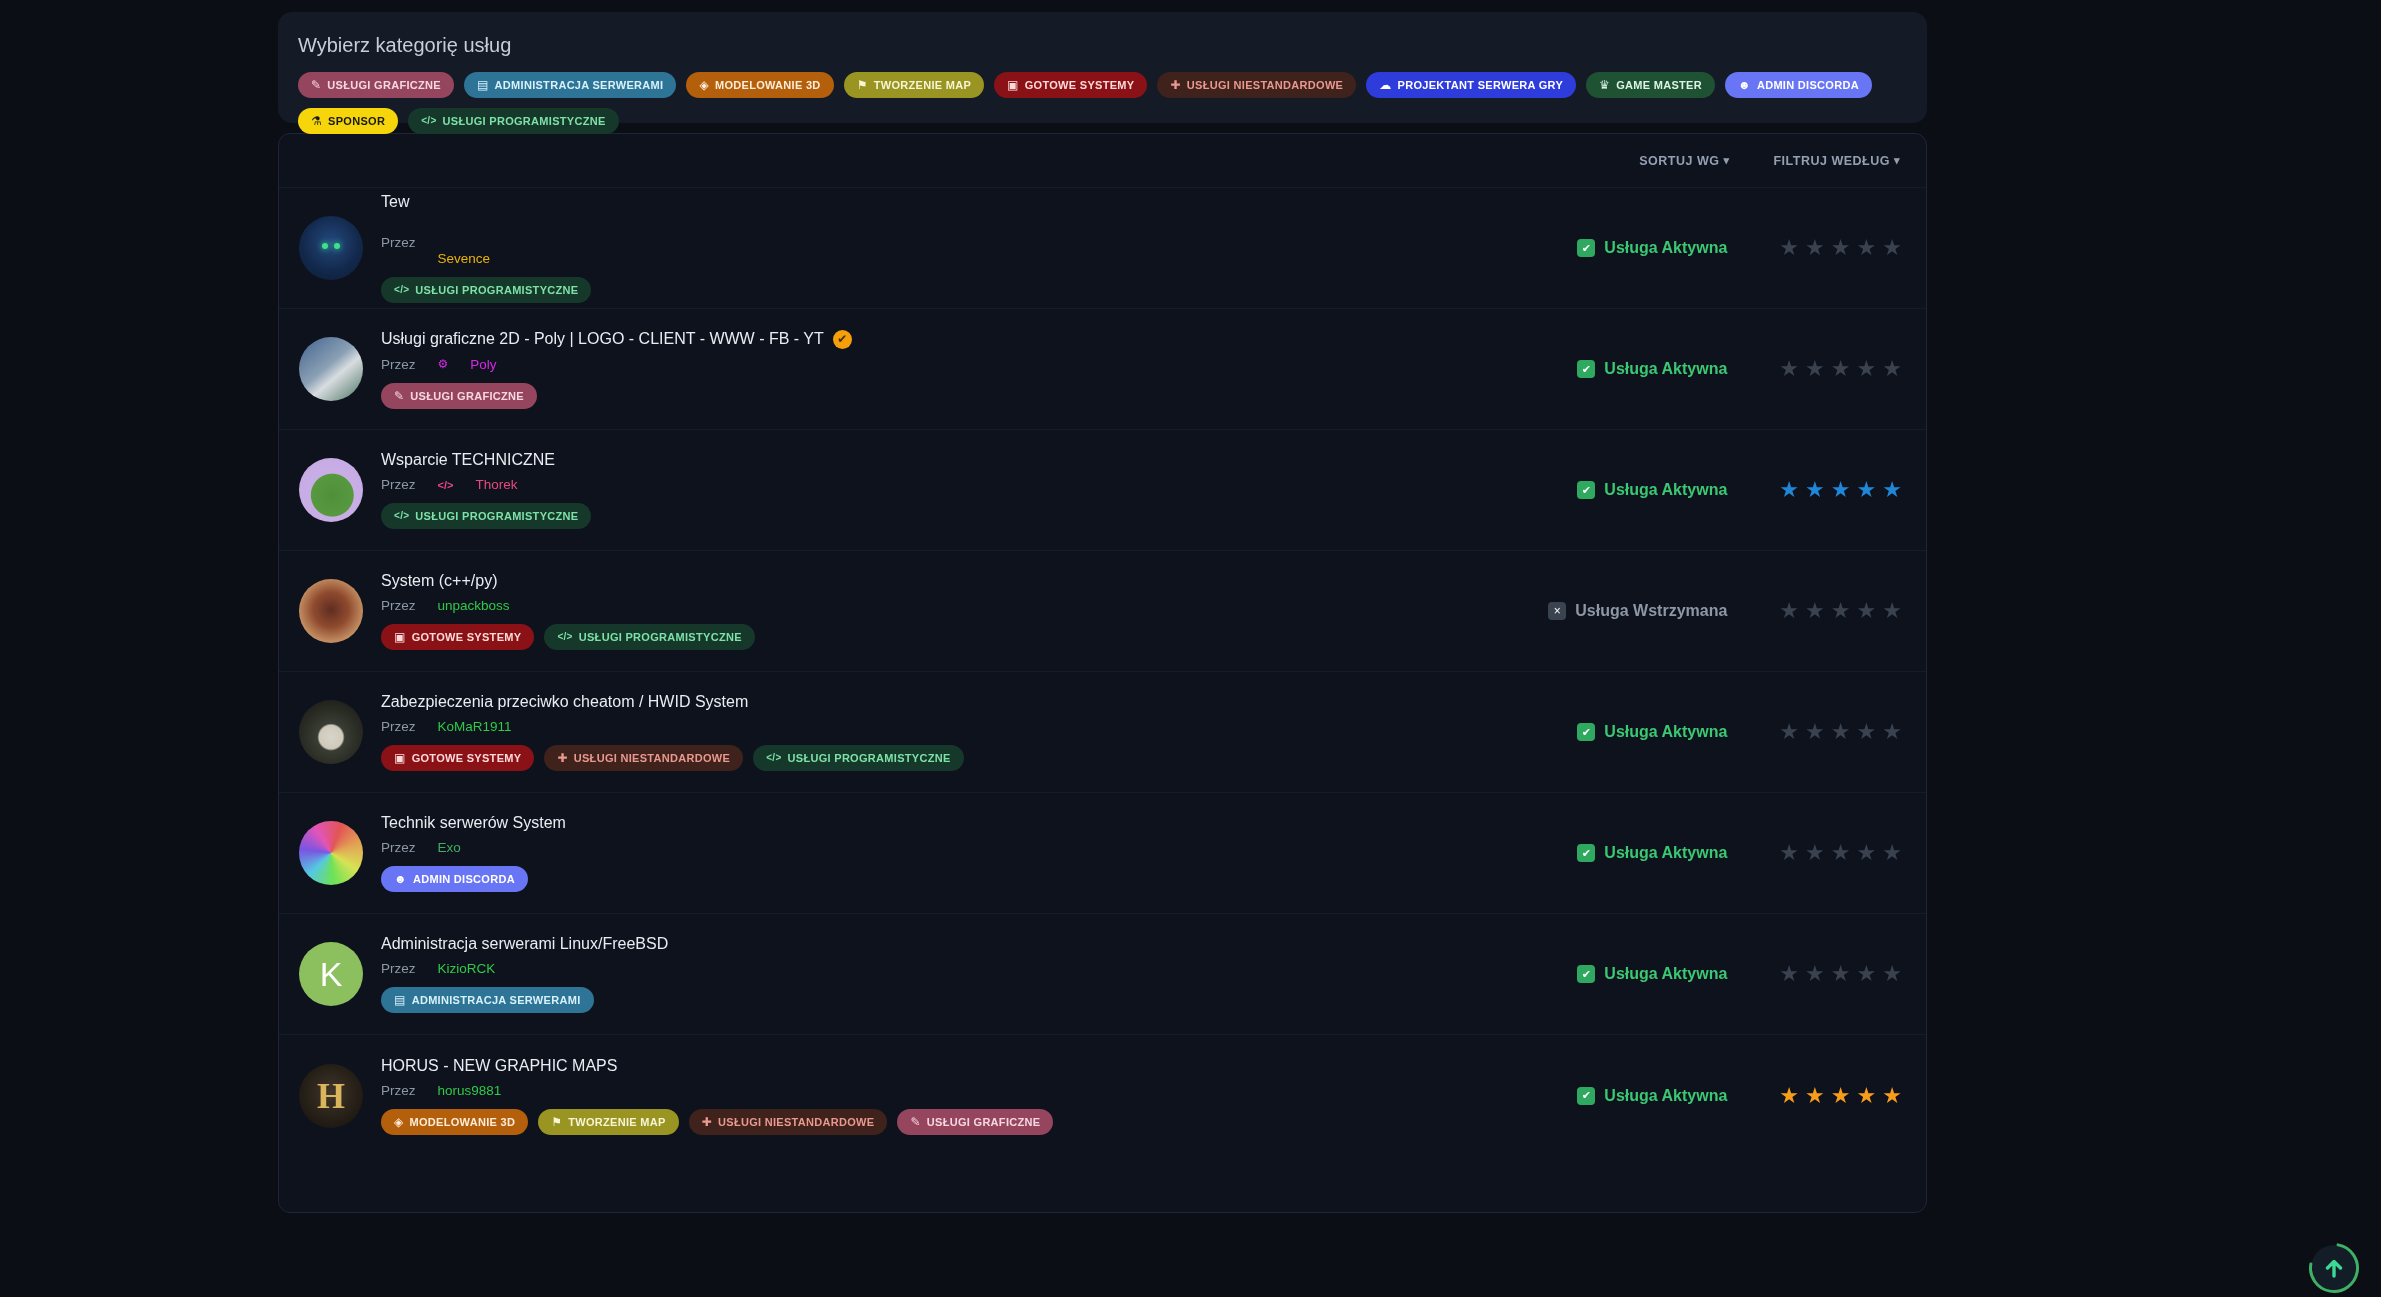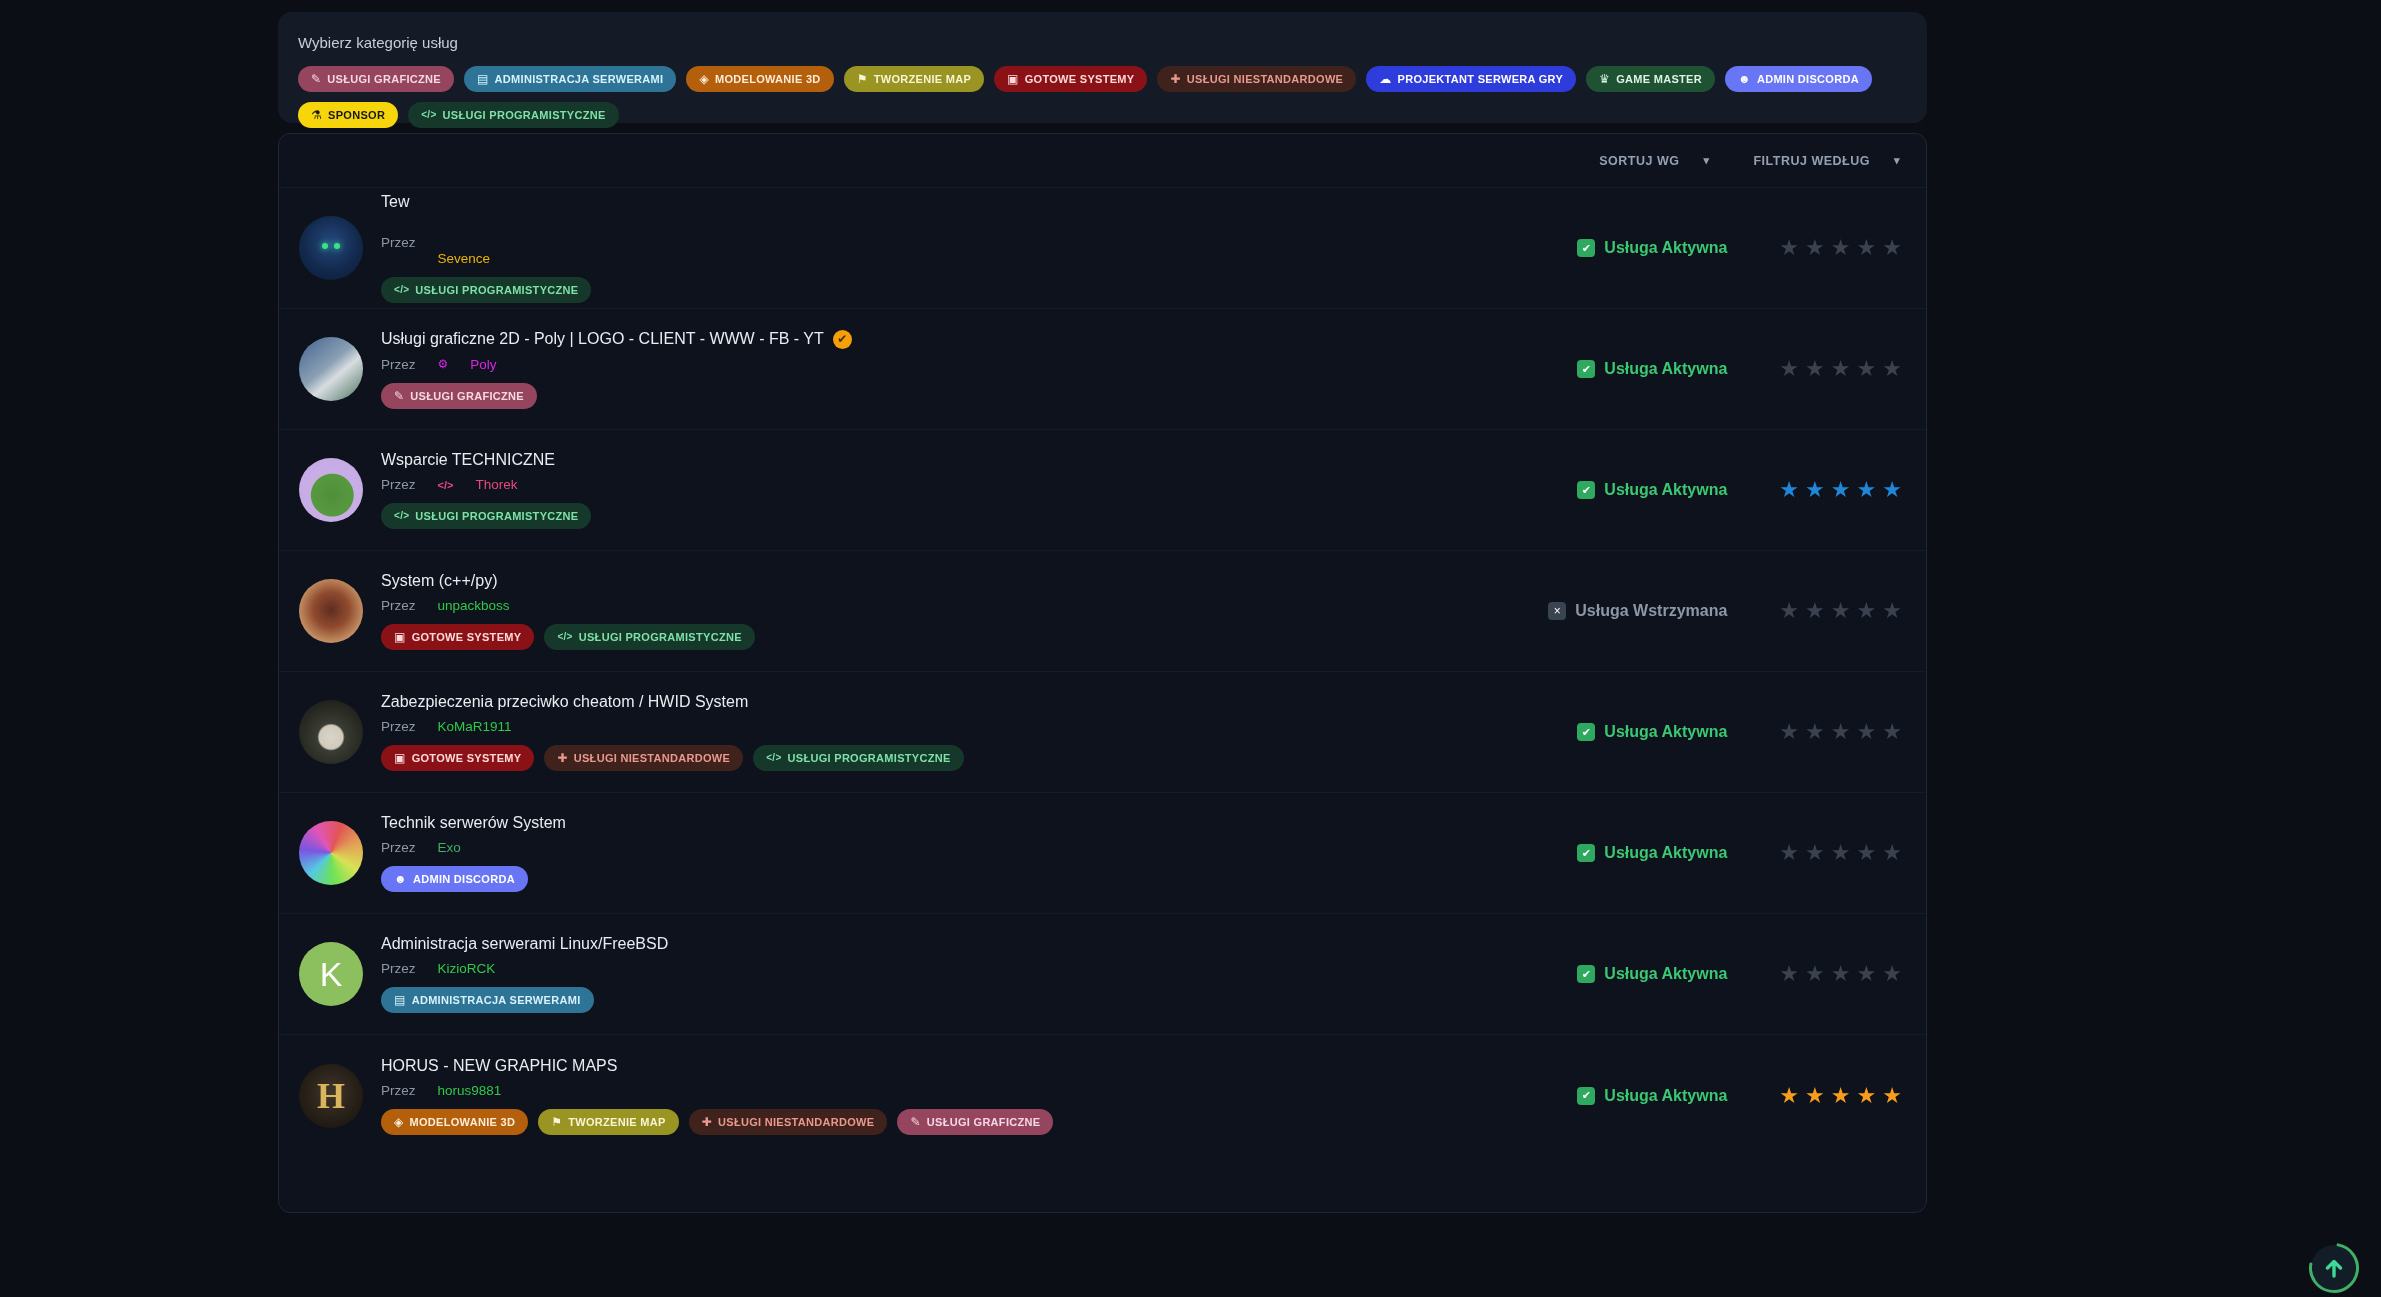--- a/index.html
+++ b/index.html
@@ -11,21 +11,21 @@
     position:relative;
   }
   .container { position:absolute; left:278px; top:0; width:1649px; }
   .page-title { margin-top:14px; font-size:28px; font-weight:700; color:#f2f5f8; letter-spacing:.2px; }
 
   
   .cat-card {
     margin-top:12px; height:111px; background:#141a26; border-radius:14px;
     padding:22px 20px 0 20px;
   }
-  .cat-label { font-size:15px; color:#c7ced8; }
+  .cat-label { font-size:20px; color:#c7ced8; }
   .chips { margin-top:15px; display:flex; flex-wrap:wrap; gap:10px; }
   .chip {
     display:inline-flex; align-items:center; height:26px; padding:0 13px;
     border-radius:13px; font-size:11px; font-weight:700; letter-spacing:.3px;
     white-space:nowrap; cursor:pointer;
   }
   .chip .chip-ic { margin-right:6px; font-size:12px; font-weight:400; line-height:1; }
   .chip .chip-ic.code { font-size:10px; font-weight:700; }
 
   
@@ -37,21 +37,21 @@
     height:58px; display:flex; align-items:center; padding-left:25px;
     background:linear-gradient(105deg,#232e3f 0%,#161f2f 55%,#111826 100%);
     border-bottom:1px solid #27324a;
     font-size:20px; font-weight:700; color:#eef2f7; letter-spacing:.2px;
   }
   .toolbar {
     height:54px; display:flex; align-items:center; justify-content:flex-end;
     gap:44px; padding-right:26px; border-bottom:1px solid #151c29;
   }
   .tool {
-    display:inline-flex; align-items:flex-start; gap:24px;
+    display:inline-flex; align-items:flex-start; gap:4px;
     font-size:12.5px; font-weight:600; letter-spacing:.5px; color:#94a0b2; cursor:pointer;
   }
   .tool .caret { font-size:11px; color:#94a0b2; }
 
   .row {
     height:121px; display:flex; align-items:center;
     padding:0 24px 0 20px; border-bottom:1px solid #151c29;
   }
   .row:last-child { border-bottom:none; }
 

